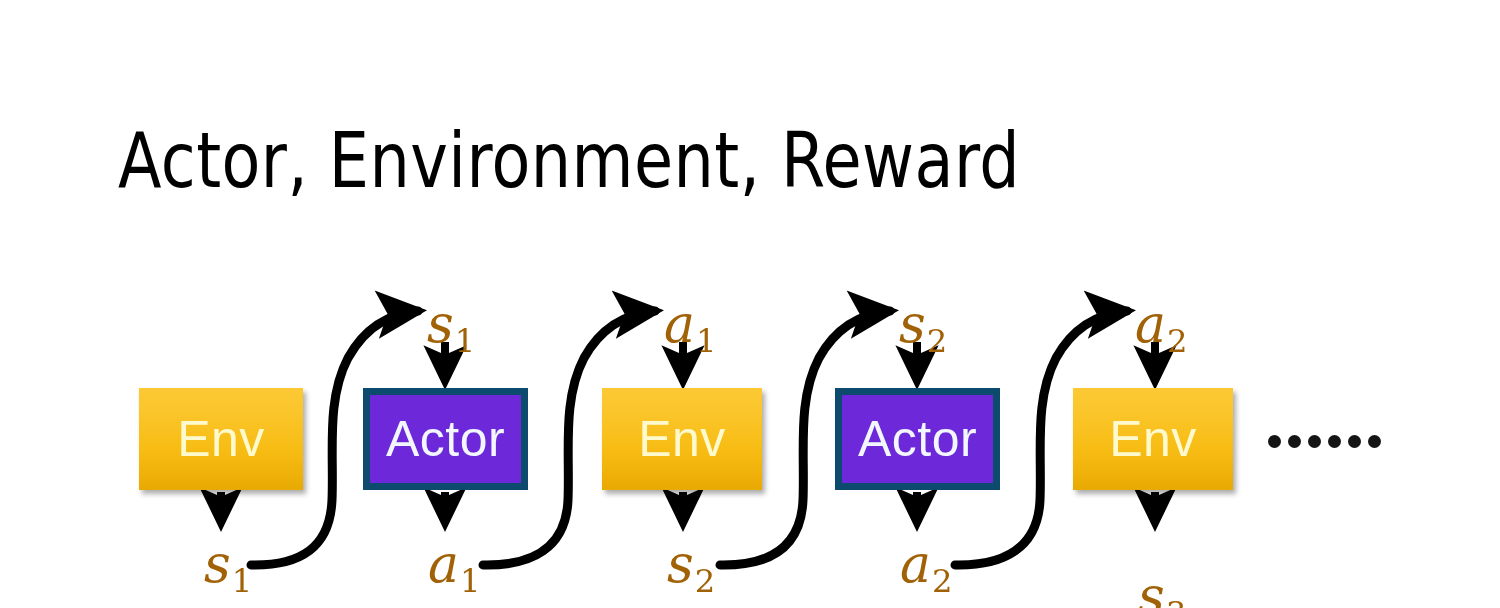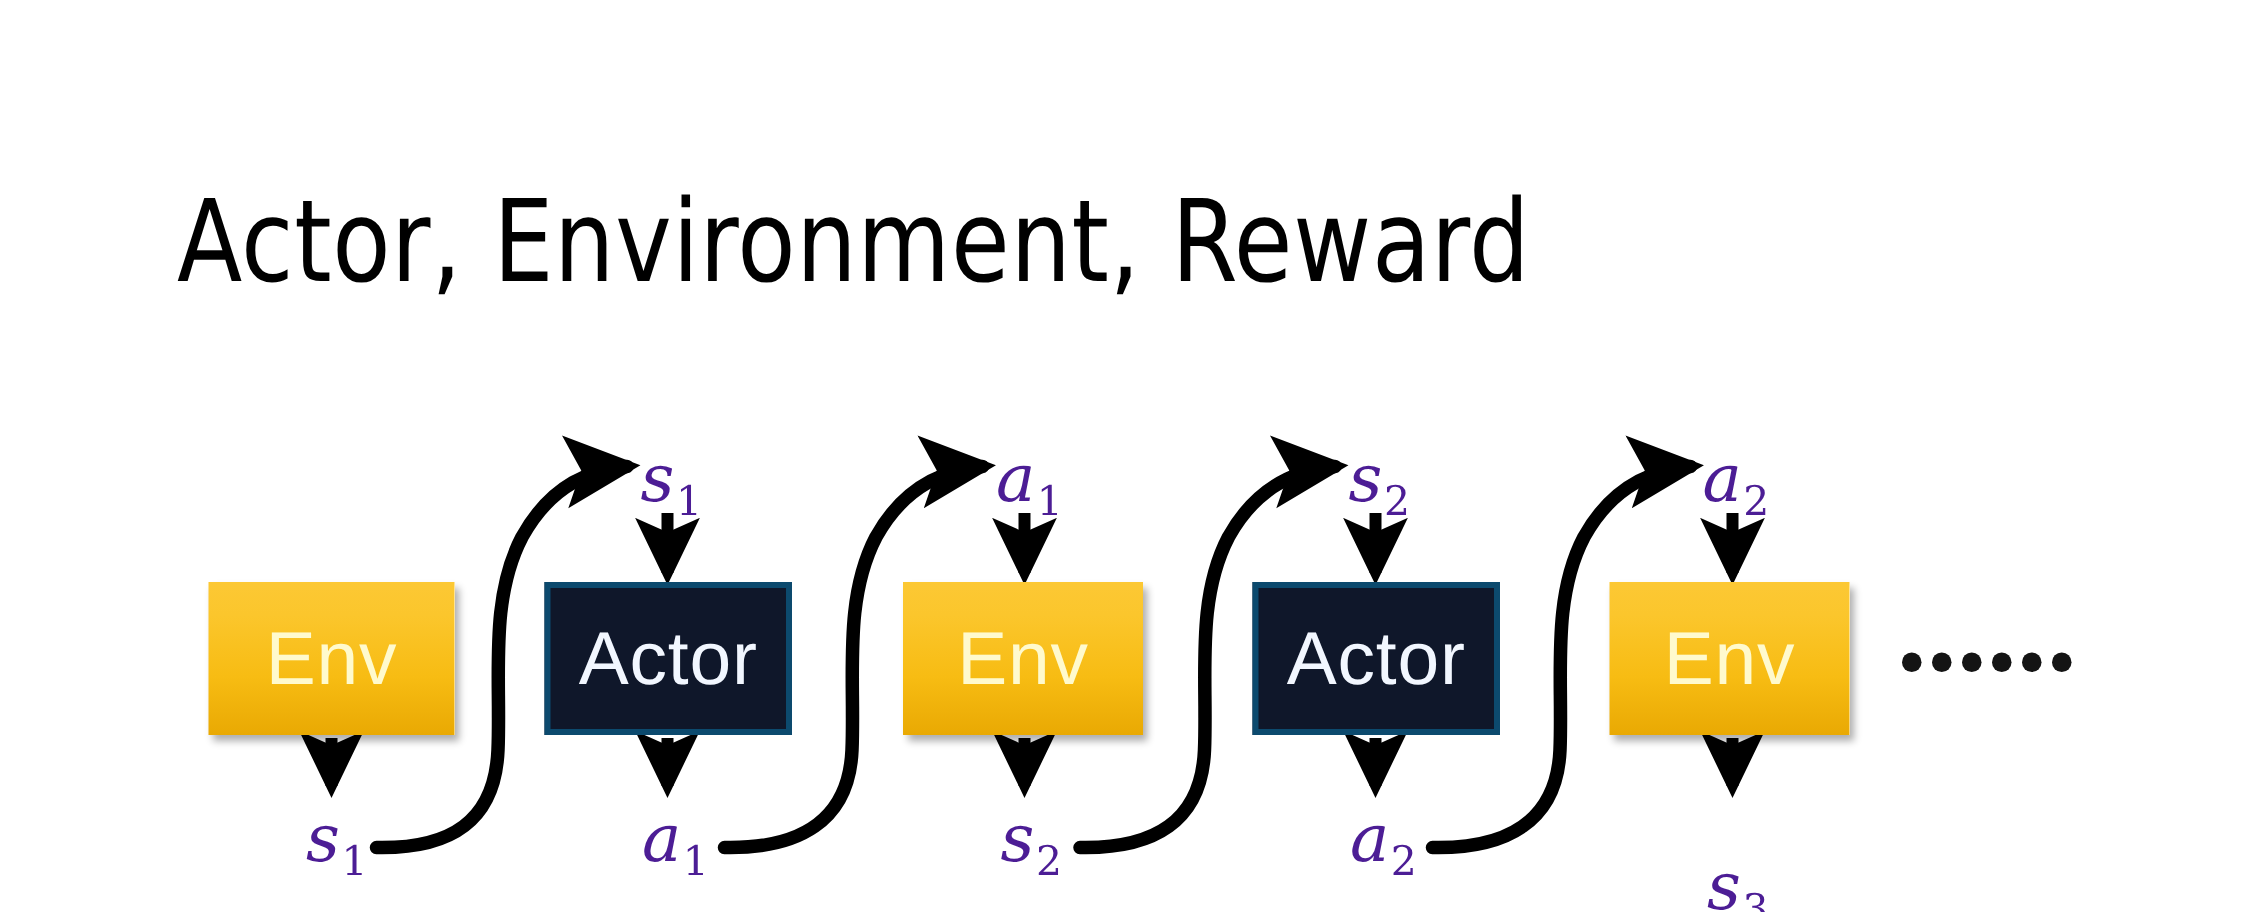--- a/index.html
+++ b/index.html
@@ -40,33 +40,33 @@
     line-height:1;
     letter-spacing:0.5px;
     white-space:nowrap;
   }
   .node.env{
     background:linear-gradient(180deg,#FCC834 0%,#FBC62C 22%,#F7BC13 62%,#E9A903 100%);
     color:#FFFACD;
     box-shadow:3px 4px 5px rgba(0,0,0,0.32);
   }
   .node.actor{
-    background:#0f172a;
+    background:#6d28d9;
     color:#F2F7FF;
-    border:4px solid #0c4a6e;
+    border:7px solid #0c4a6e;
   }
 
   
   .mathlabel{
     position:absolute;
     font-family:"DejaVu Serif","Liberation Serif",serif;
     font-style:italic;
-    font-size:44px;
+    font-size:52px;
     line-height:1;
-    color:#4c1d95;
+    color:#a16207;
     white-space:nowrap;
   }
   .mathlabel sub{
     font-style:normal;
     font-size:0.62em;
     vertical-align:-0.32em;
     margin-left:1px;
   }
 
   .ellipsis-dots{

